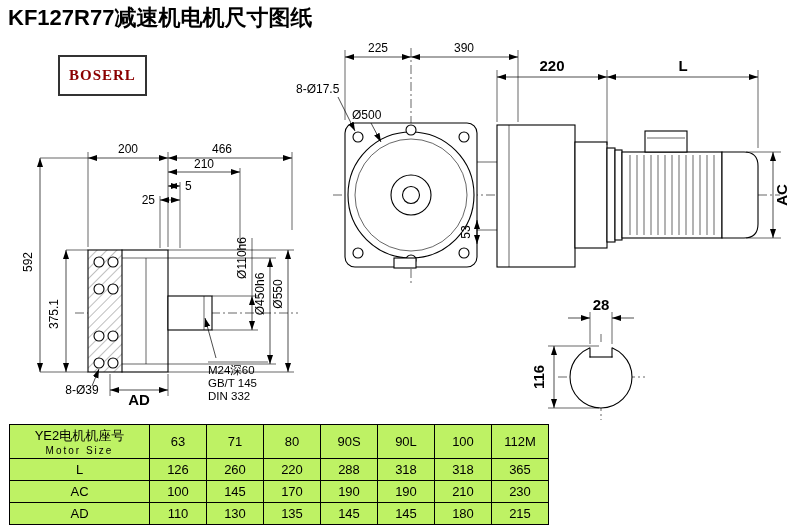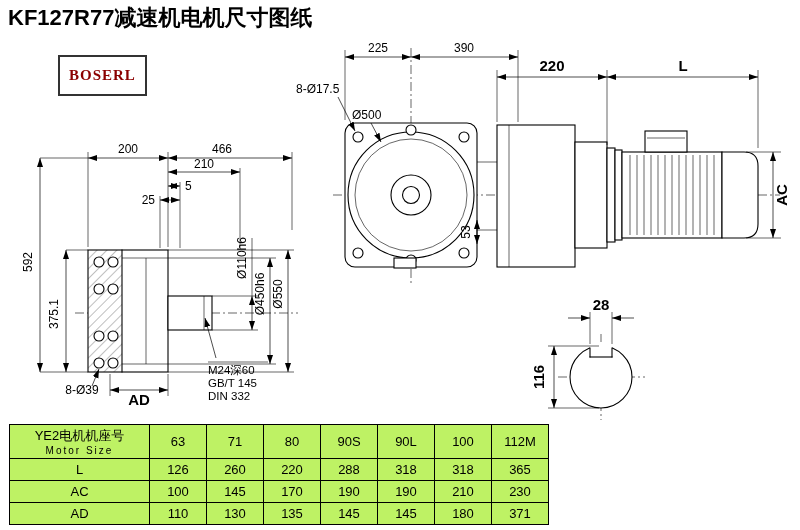--- a/index.html
+++ b/index.html
@@ -250,18 +250,18 @@
         <td>230</td>
       </tr>
       <tr class="row">
         <th class="c0">AD</th>
         <td>110</td>
         <td>130</td>
         <td>135</td>
         <td>145</td>
         <td>145</td>
         <td>180</td>
-        <td>371</td>
+        <td>215</td>
       </tr>
     </tbody>
   </table>
 
 </div>
 
 </body></html>

